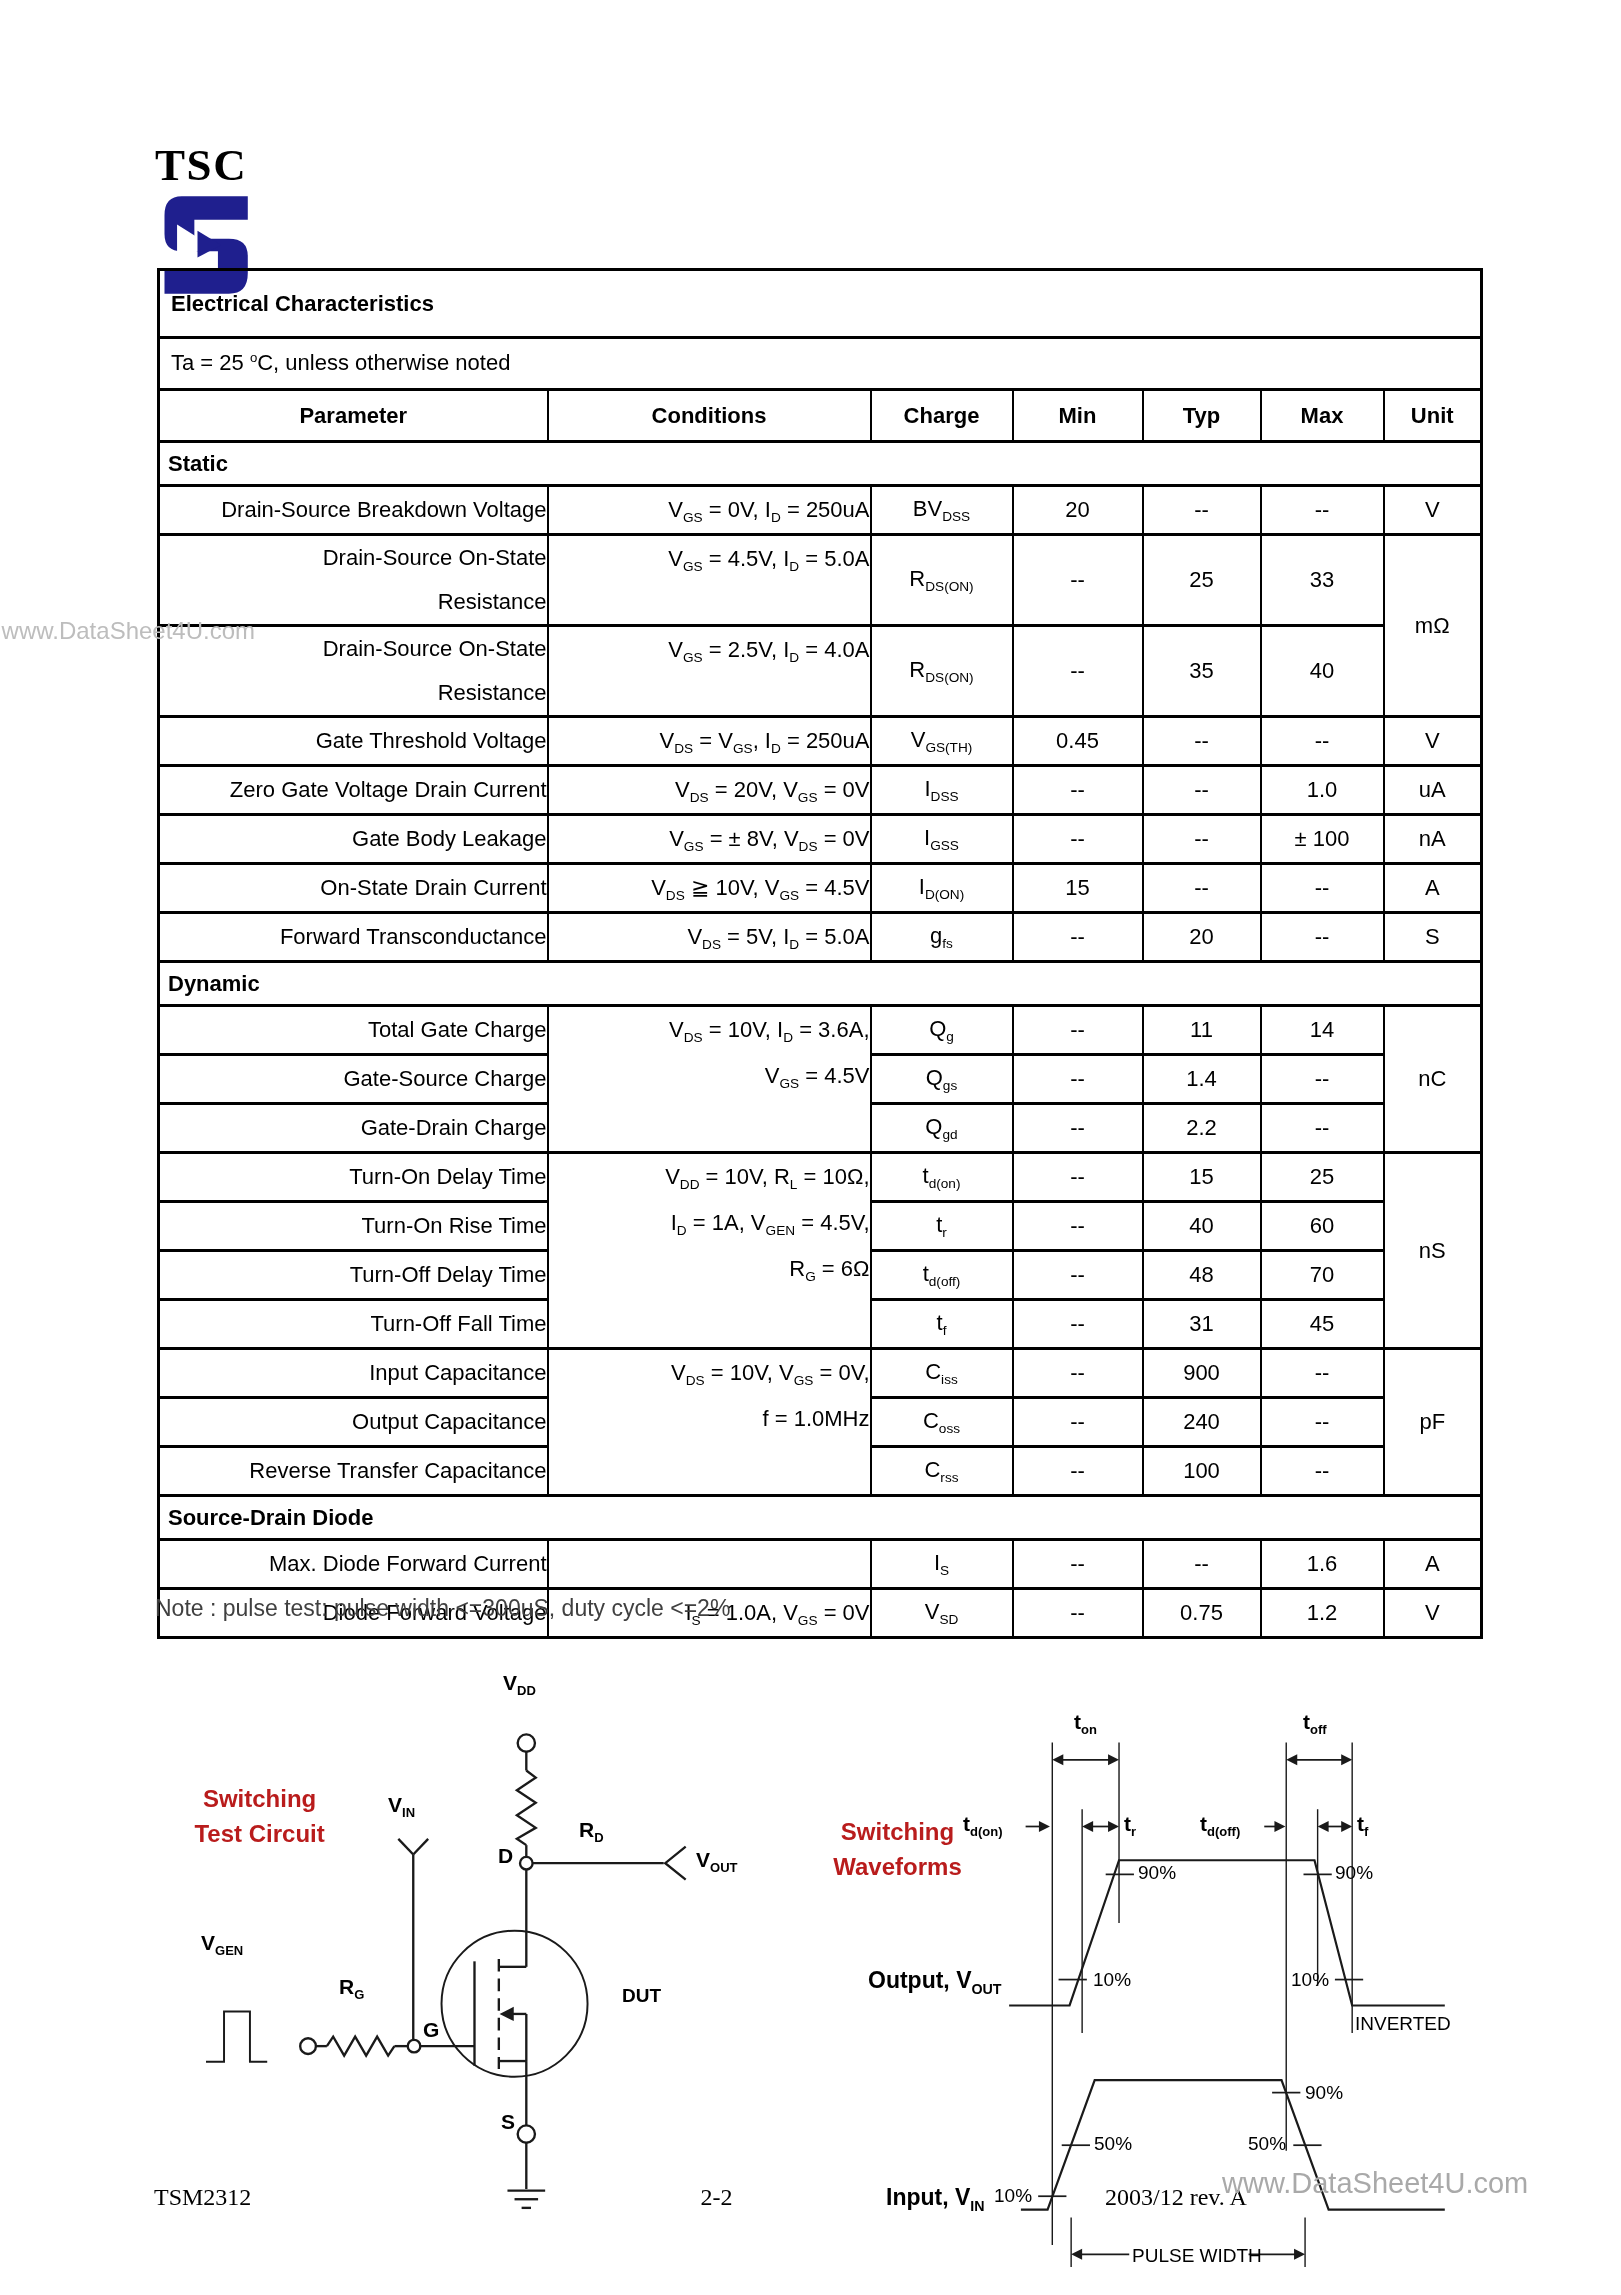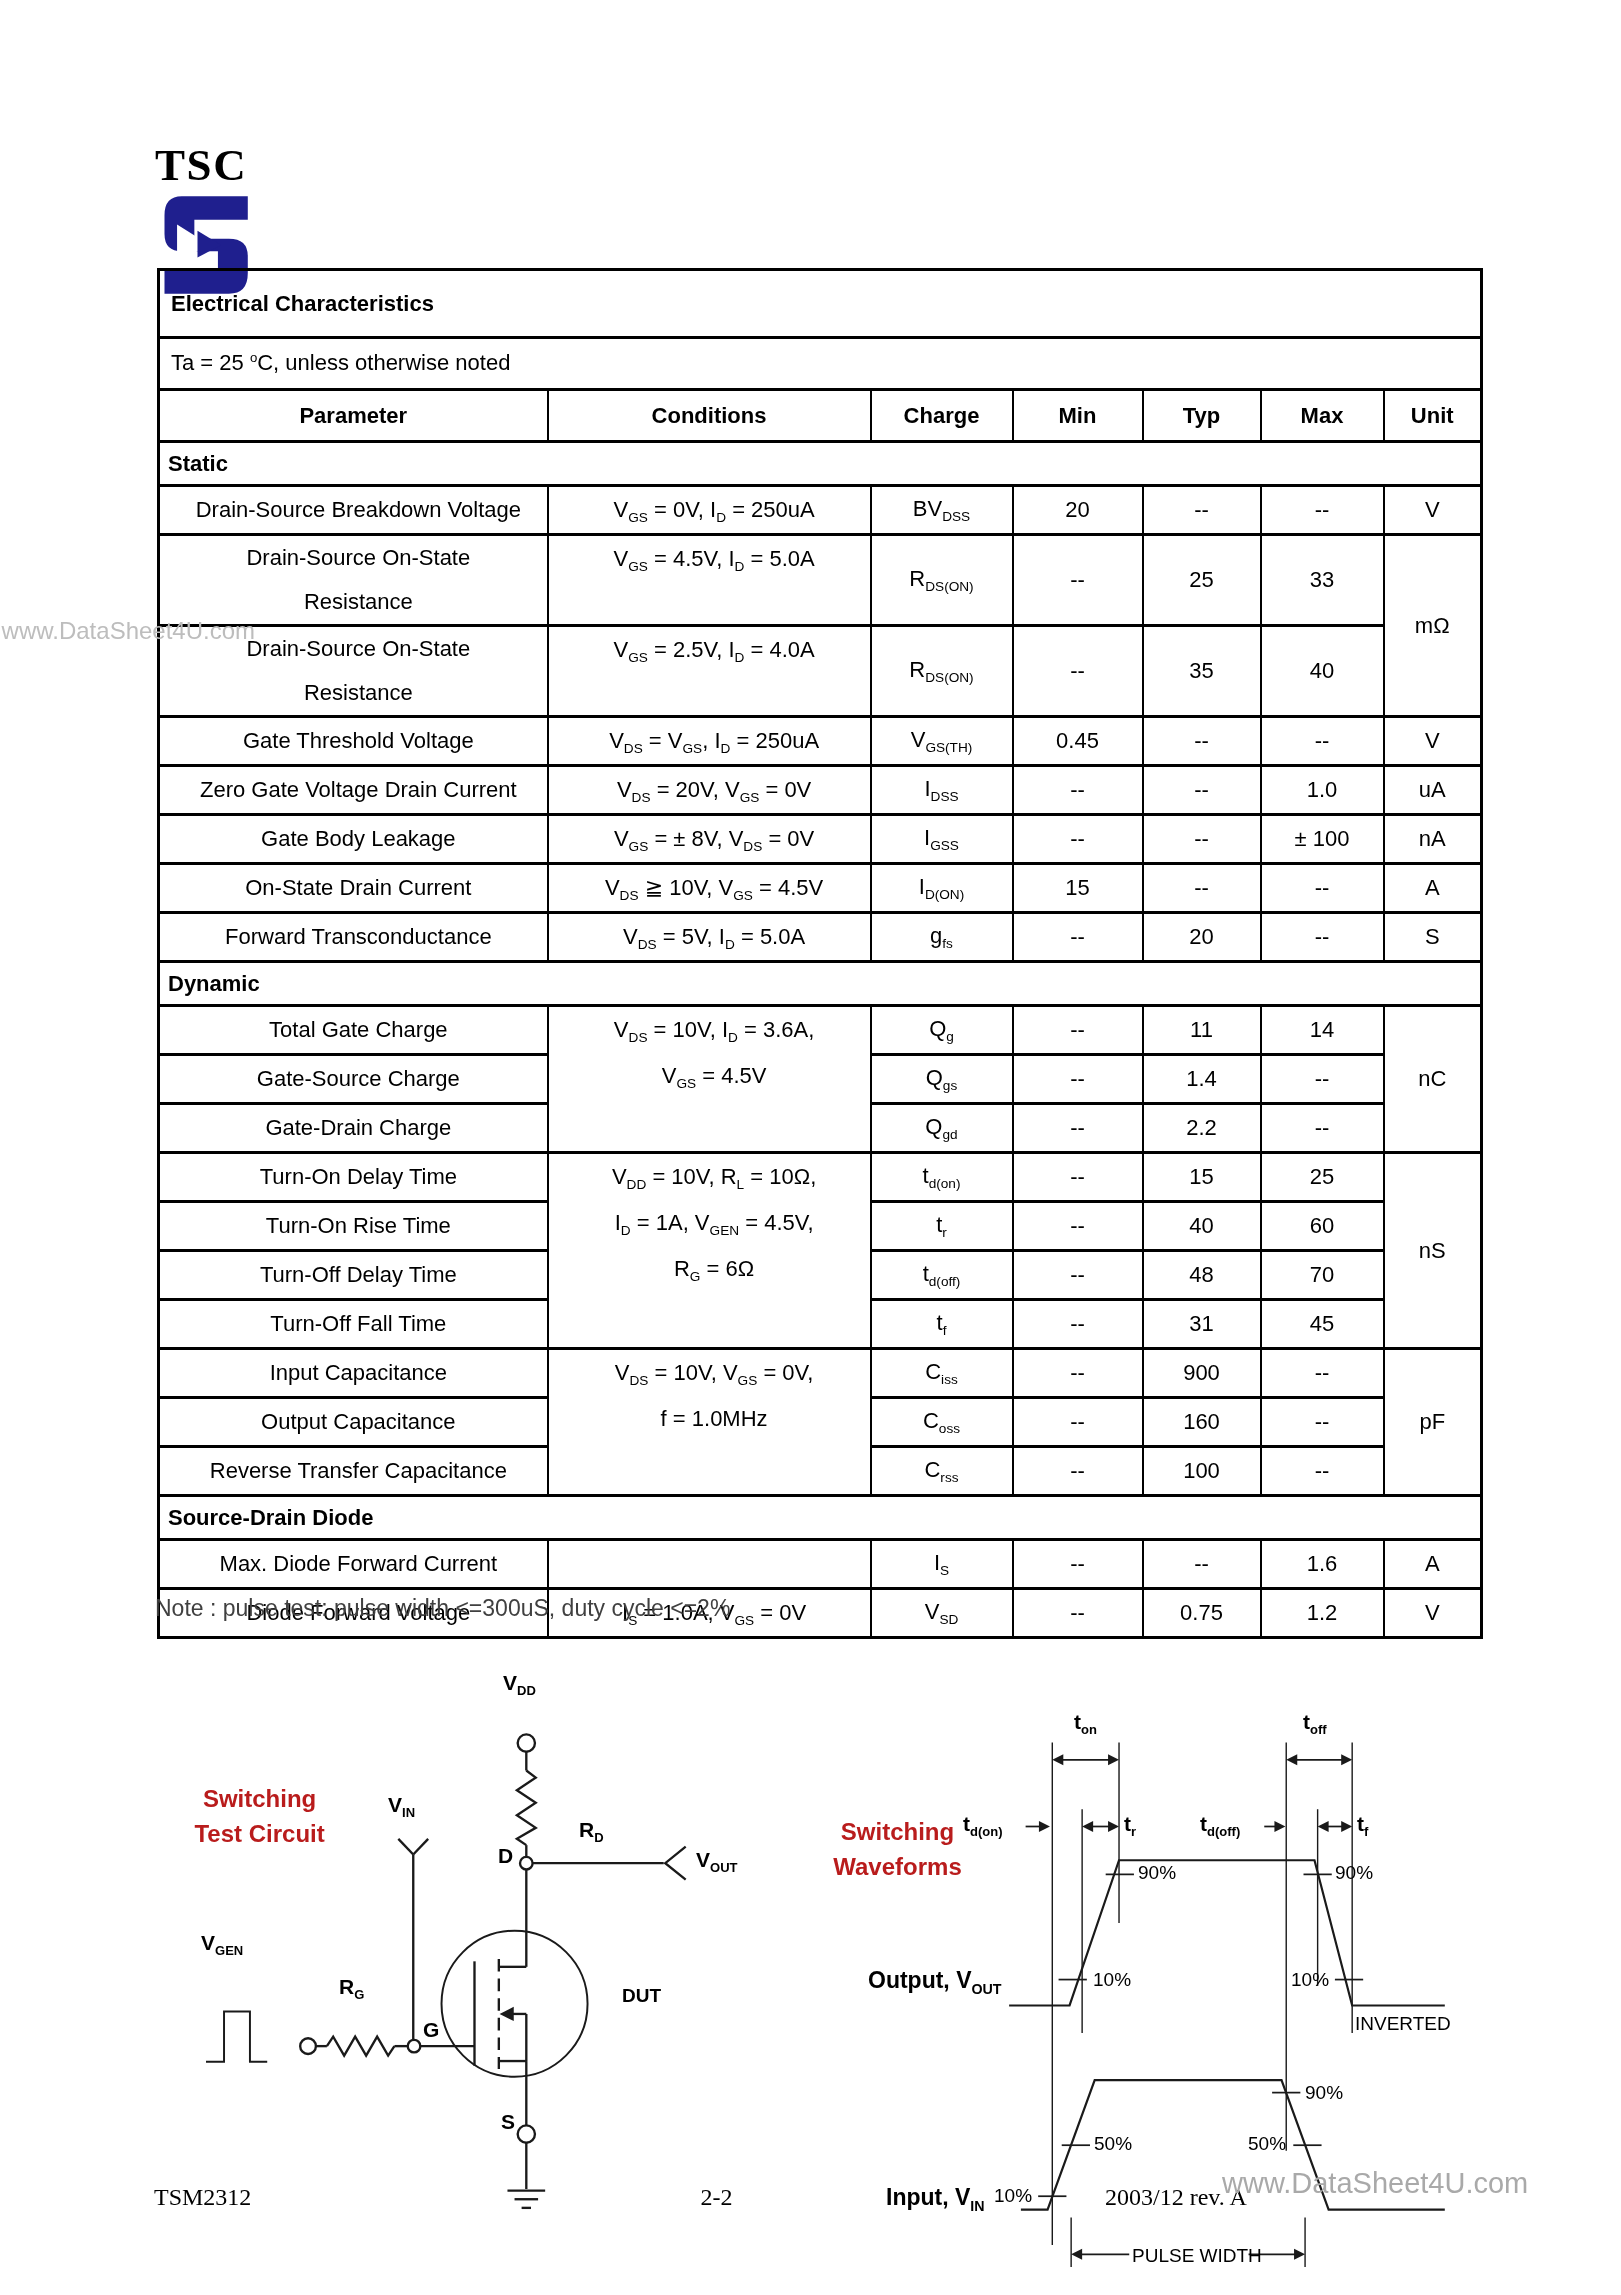--- a/index.html
+++ b/index.html
@@ -20,21 +20,21 @@
   #ec-table { position:absolute; left:157px; top:268px; width:1324px; border-collapse:collapse; table-layout:fixed; }
   #ec-table td, #ec-table th { border:2.4px solid #000; border-top-width:3.1px; border-bottom-width:3.1px; font-size:22px; color:#000; overflow:hidden; }
   #ec-table { border:3.1px solid #000; }
   .title-row td { height:68px; font-size:27.5px; font-weight:bold; padding-left:11px; vertical-align:middle; }
   .ta-row td { height:52px; padding-left:11px; vertical-align:middle; }
   .ta-row sup { font-size:60%; }
   .hdr-row th { height:52px; font-size:23.6px; font-weight:bold; text-align:center; vertical-align:middle; }
   .section-row td { height:44px; font-weight:bold; font-size:23.6px; padding-left:8px; vertical-align:middle; }
   .data-row { height:46px; }
   .data-row.tall { height:88px; }
-  td.param, td.cond { vertical-align:top; padding-left:10.2px; text-align:center; }
+  td.param, td.cond { vertical-align:top; padding-left:10.2px; text-align:right; }
   td.param .line, td.cond .line { height:46px; line-height:46px; white-space:nowrap; }
   td.param .pline { height:44px; line-height:44px; white-space:nowrap; }
   td.sym, td.num, td.unit { text-align:center; vertical-align:middle; }
   sub { font-size:62%; }
   sup { font-size:62%; }
 
   
   #note { position:absolute; left:155px; top:1595px; font-size:23px; color:#404040; }
 
   
@@ -296,21 +296,21 @@
           <td class="num">900</td>
           <td class="num">--</td>
           <td class="unit" rowspan="3">pF</td>
         </tr>
         <tr class="data-row">
           <td class="param">
             <div class="line">Output Capacitance</div>
           </td>
           <td class="sym"><span>C</span><sub>oss</sub></td>
           <td class="num">--</td>
-          <td class="num">160</td>
+          <td class="num">240</td>
           <td class="num">--</td>
         </tr>
         <tr class="data-row">
           <td class="param">
             <div class="line">Reverse Transfer Capacitance</div>
           </td>
           <td class="sym"><span>C</span><sub>rss</sub></td>
           <td class="num">--</td>
           <td class="num">100</td>
           <td class="num">--</td>

